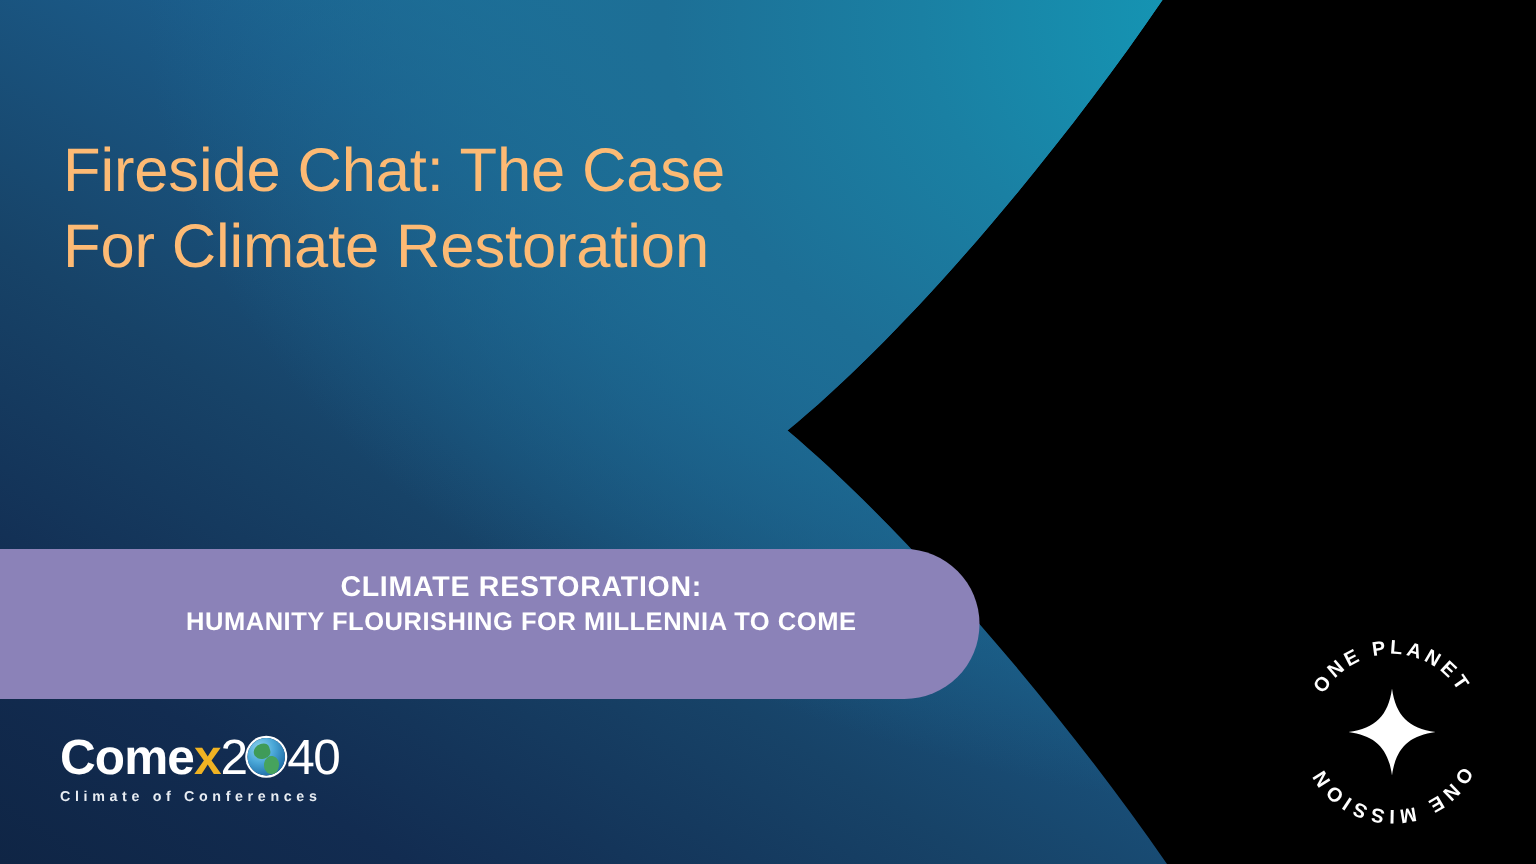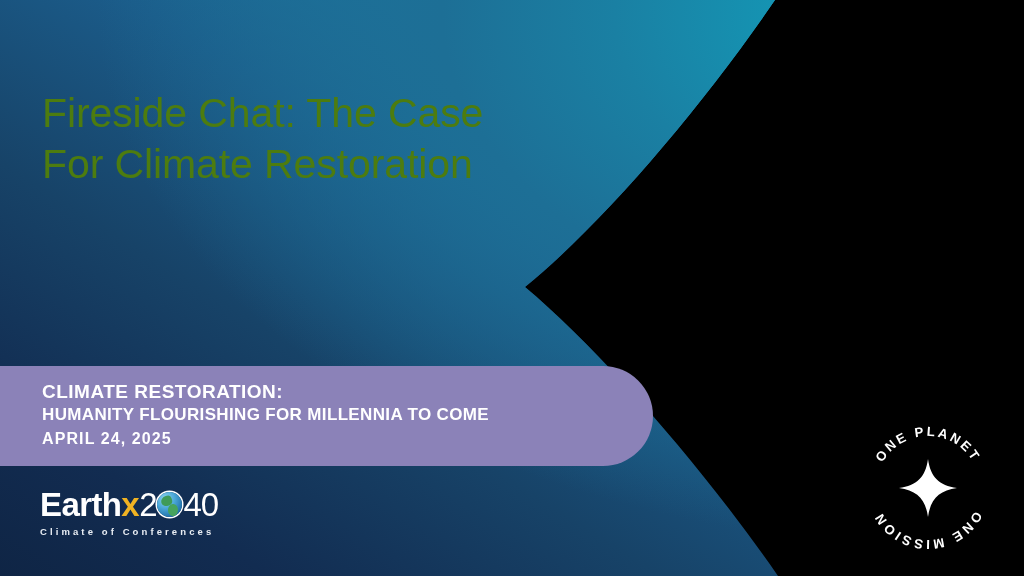--- a/index.html
+++ b/index.html
@@ -27,21 +27,21 @@
           #13a6c2 0%, #1498b6 14%, #1a80a3 30%, #1d6f96 44%, transparent 72%),
       linear-gradient(32deg,
           #0f2545 0%, #122c51 14%, #174368 34%, #1b5c8a 54%, #1d7ba4 74%, #14a2c0 100%);
   }
 
   
   #title {
     position:absolute;
     left:42px; top:88px;
     width:640px;
-    color:#4d7c0f;
+    color:#fdba74;
     font-size:41px;
     font-weight:400;
     line-height:1.24;
     letter-spacing:-0.1px;
     white-space:pre-line;
   }
 
   
   #banner {
     position:absolute;
@@ -51,20 +51,21 @@
     border-radius:0 50px 50px 0;
     color:#ffffff;
     padding:13px 0 0 42px;
   }
   #banner .ln {
     font-weight:700;
     letter-spacing:0.35px;
     line-height:1.32;
     text-transform:uppercase;
     white-space:nowrap;
+    text-align:center;
   }
   #banner .ln1 { font-size:19px; letter-spacing:0.5px; }
   #banner .ln2 { font-size:17px; }
   #banner .ln3 { font-size:16px; letter-spacing:1.1px; margin-top:1px; }
 
   
   #logo { position:absolute; left:40px; top:488px; }
   #logo-word {
     display:flex; align-items:center;
     font-size:33px; font-weight:700;
@@ -135,26 +136,25 @@
   <div id="bg-wrap">
     <div id="bg-gradient"></div>
   </div>
 
   <h1 id="title">Fireside Chat: The Case
 For Climate Restoration</h1>
 
   <div id="banner">
     <div class="ln ln1">Climate Restoration:</div>
     <div class="ln ln2">Humanity Flourishing for Millennia to Come</div>
-    <div class="ln ln3">April 24, 2025</div>
   </div>
 
   <div id="logo">
     <div id="logo-word">
-      <span>Earth</span>
+      <span>Come</span>
         <span class="lx">x</span>
         <span class="lthin">2</span>
       <span id="logo-globe"></span>
       <span class="lthin">40</span>
     </div>
     <div id="logo-sub">Climate of Conferences</div>
   </div>
 
   <div id="badge">
     <svg viewBox="0 0 144 144" width="144" height="144">

